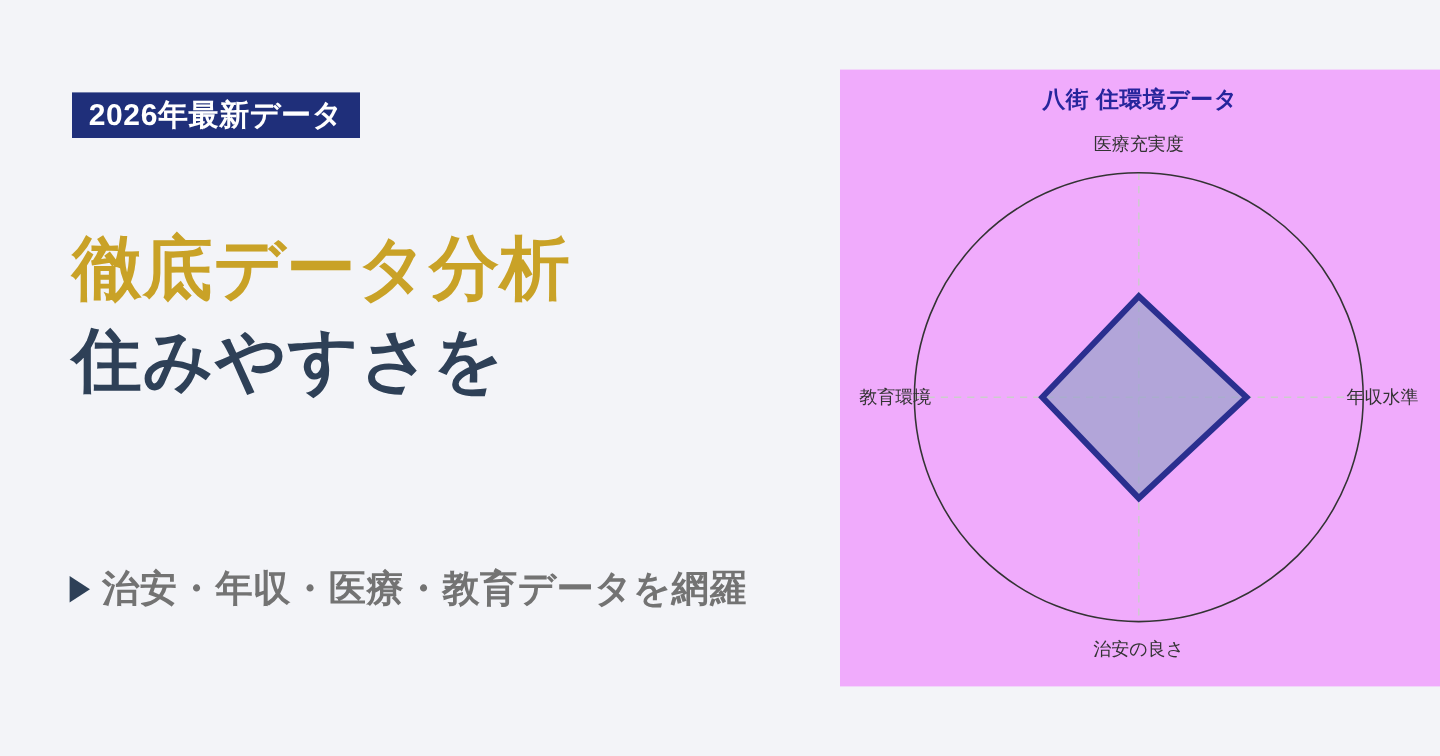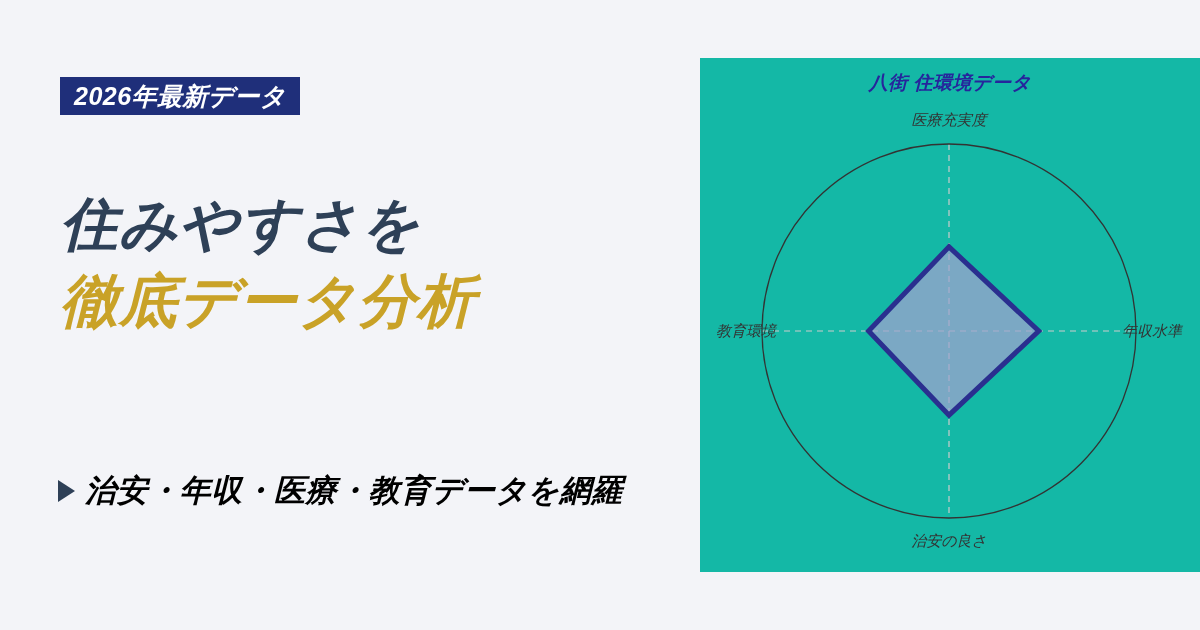--- a/index.html
+++ b/index.html
@@ -15,21 +15,20 @@
     background:#f3f4f8;
     font-family:"Liberation Sans","DejaVu Sans",sans-serif;
     position:relative;
   }
 
   #ogp-canvas {
     position:relative;
     width:1200px;
     height:630px;
     background:#f3f4f8;
-    font-style:italic;
   }
 
   
   .left-col {
     position:absolute;
     left:0; top:0;
     width:700px;
     height:630px;
     padding-left:60px;
   }
@@ -132,32 +131,32 @@
 </head>
 <body>
 
 <div id="ogp-canvas" style="background: rgb(243, 244, 248);">
 
   <div class="left-col">
 
     <div class="badge" style="background: rgb(31, 47, 122); color: rgb(255, 255, 255);">2026年最新データ</div>
 
     <div class="headline">
+      <div class="headline-line accent" style="color: rgb(201, 162, 39);">徹底データ分析</div>
       <div class="headline-line" style="color: rgb(46, 64, 87);">住みやすさを</div>
-      <div class="headline-line accent" style="color: rgb(201, 162, 39);">徹底データ分析</div>
     </div>
 
-    <div class="subline" style="color: #000000; justify-content: space-between;">
+    <div class="subline" style="color: #737373; justify-content: space-between;">
       <span class="tri"></span>
       <span>治安・年収・医療・教育データを網羅</span>
     </div>
 
   </div>
 
-  <div class="chart-panel" style="background: #14b8a6;">
+  <div class="chart-panel" style="background: #f0abfc;">
 
     <div class="chart-title" style="color: rgb(38, 37, 156);">八街 住環境データ</div>
 
     <svg class="radar-svg" viewBox="0 0 500 514">
 
       <line id="spoke-v" x1="249" y1="86" x2="249" y2="460" stroke="#cccccc" stroke-width="1.2" stroke-dasharray="6 5"></line>
       <line id="spoke-h" x1="62" y1="273" x2="436" y2="273" stroke="#cccccc" stroke-width="1.2" stroke-dasharray="6 5"></line>
 
       <circle id="outer-ring" cx="249" cy="273" r="187" fill="none" stroke="#333333" stroke-width="1.3"></circle>
 

